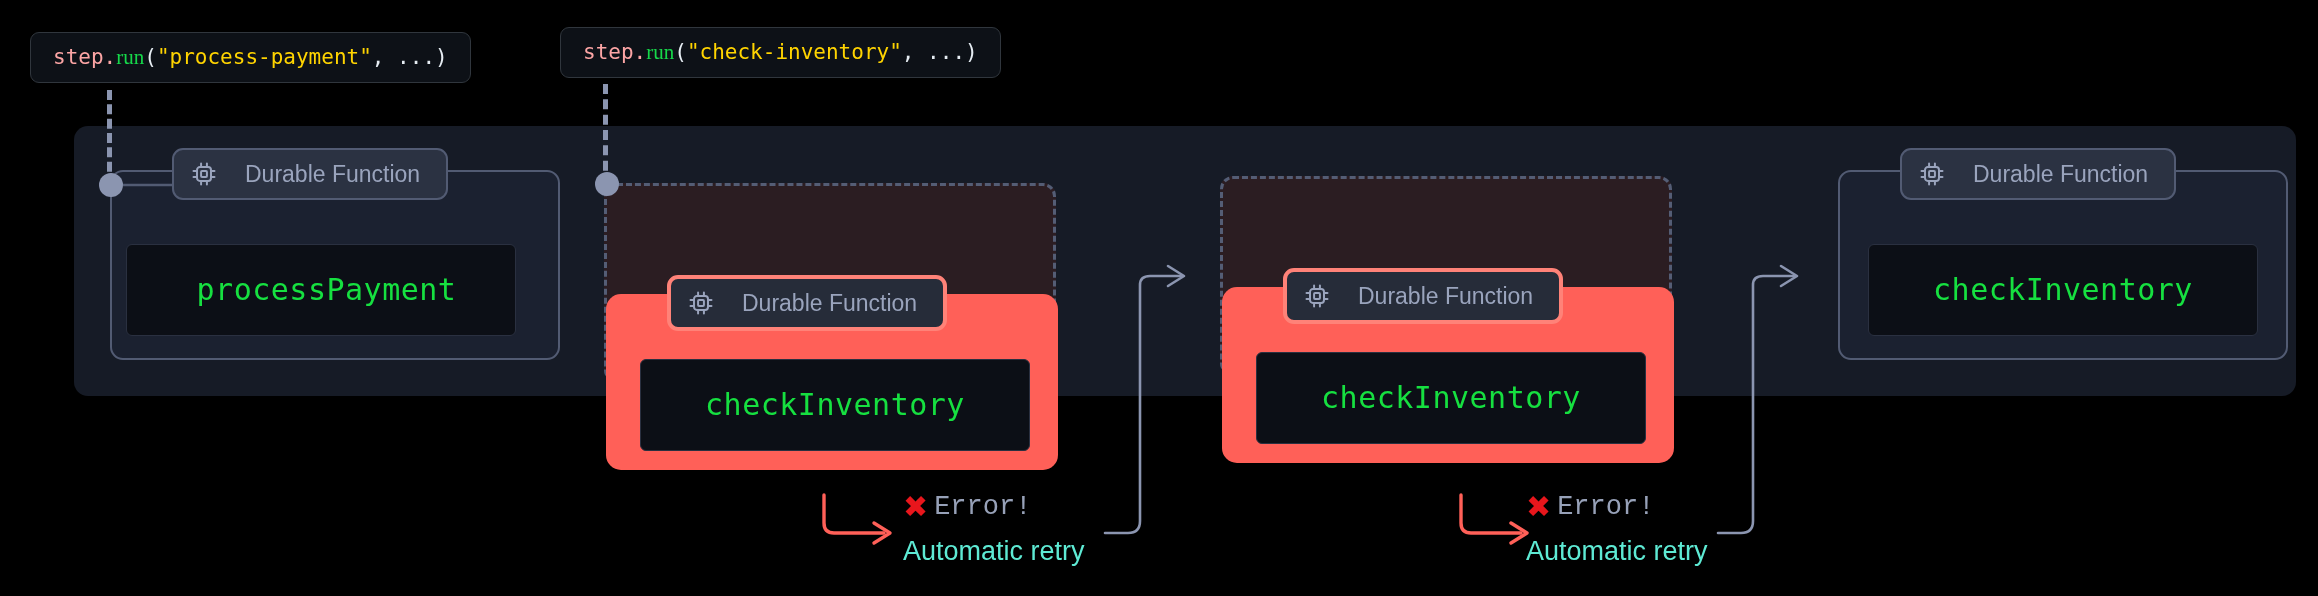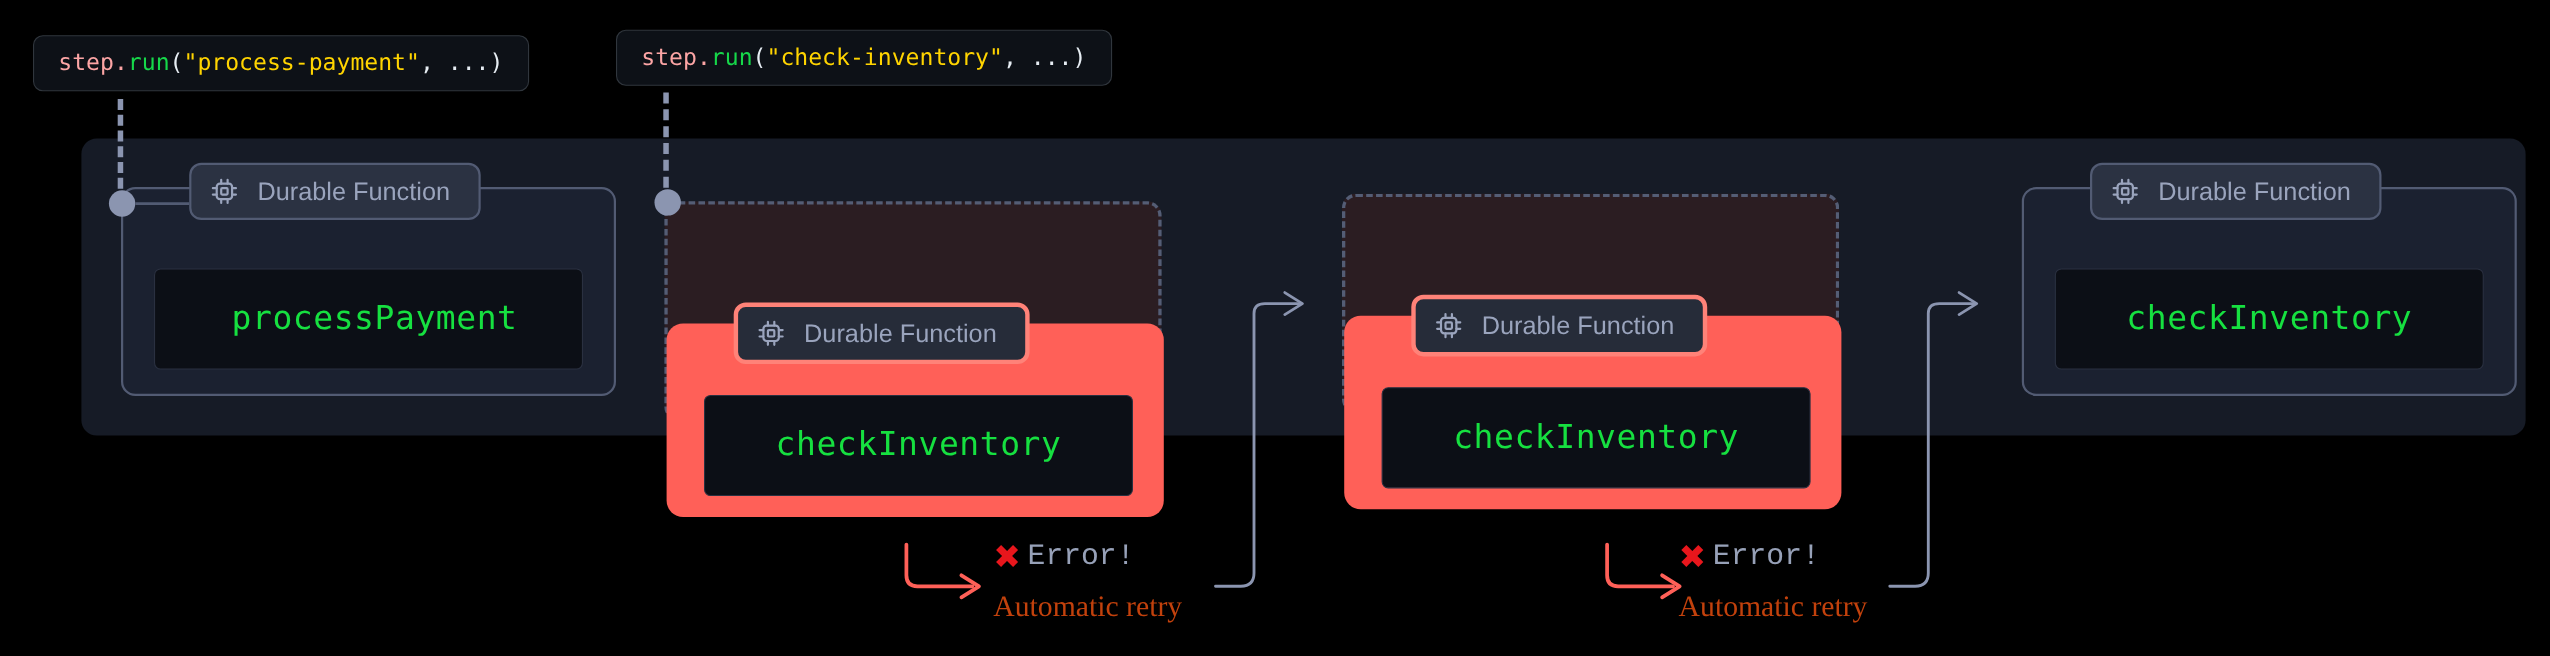--- a/index.html
+++ b/index.html
@@ -27,21 +27,21 @@
     border-radius:9px;
     padding:14px 22px;
     font-family:"DejaVu Sans Mono","Liberation Mono",monospace;
     font-size:21px;
     letter-spacing:0px;
     white-space:nowrap;
     color:#e6edf3;
     line-height:1;
   }
   .codechip .tok-plain { color:#fca5a5; }
-  .codechip .tok-fn    { color:#16d84a; }
+  .codechip .tok-fn    { color:#16d84a;font-family:Liberation Serif, serif; }
   .codechip .tok-punc  { color:#e6edf3; }
   .codechip .tok-str   { color:#ffd400; }
 
   
   .dropline {
     position:absolute;
     width:0; border-left:5px dashed #8b95b0;
   }
   .dot {
     position:absolute;
@@ -55,21 +55,21 @@
     position:absolute;
     left:0; top:22px;
     width:100%; height:calc(100% - 22px);
     border:2.5px solid #525b73;
     border-radius:13px;
     background:#1b2130;
   }
 
   .badge {
     position:absolute;
-    display:flex; align-items:center; gap:16px;
+    display:flex; align-items:center; gap:27px;
     padding:10px 26px 10px 16px;
     background:#2b3242;
     border:2.5px solid #525b73;
     border-radius:11px;
     z-index:5;
     white-space:nowrap;
   }
   .badge .badge-label {
     color:#9aa4bd; font-size:23px; line-height:1;
     font-family:"Liberation Sans",sans-serif;
@@ -121,23 +121,23 @@
   .err-x {
     color:#e8161c; font-size:30px; font-weight:bold; line-height:1;
     font-family:"DejaVu Sans",sans-serif;
   }
   .err-text {
     color:#97a1b8; font-size:27px; line-height:1;
     font-family:Liberation Mono, monospace;
   }
   .err-line2 {
     margin-top:16px;
-    color:#c2410c; font-size:27px; line-height:1;
-    white-space:nowrap;
-    font-family:Liberation Serif, serif;
+    color:#5eead4; font-size:27px; line-height:1;
+    white-space:nowrap;
+    font-family:Liberation Sans, sans-serif;
   }
 
   svg.overlay {
     position:absolute; left:0; top:0;
     width:2318px; height:596px;
     pointer-events:none;
   }
 </style>
 </head>
 <body>
@@ -162,21 +162,21 @@
     <div class="badge" style="left:62px; top:0px;">
       <span>
         <svg width="28" height="28" viewBox="0 0 24 24" fill="none" stroke="#9aa4bd" stroke-width="1.7" stroke-linecap="round">
           <rect x="6" y="6" width="12" height="12" rx="2.5"></rect>
           <rect x="9.5" y="9.5" width="5" height="5" rx="0.8"></rect>
           <path d="M9.5 3v3M14.5 3v3M9.5 18v3M14.5 18v3M3 9.5h3M3 14.5h3M18 9.5h3M18 14.5h3"></path>
         </svg>
       </span>
       <span class="badge-label">Durable Function</span>
     </div>
-    <div class="codebox" style="left:30px; top:96px; width:390px; height:92px;padding-left:11px;">
+    <div class="codebox" style="left:16px; top:96px; width:390px; height:92px;padding-left:11px;">
       <span class="fnname">processPayment</span>
     </div>
   </div>
 
   <div class="failgroup" style="left:604px; top:183px; width:452px; height:287px;">
     <div class="fail-dashed"></div>
     <div class="fail-card" style="left:2px; top:111px; width:452px; height:176px;"></div>
     <div class="badge fail-badge" style="left:63px; top:92px;">
       <span>
         <svg width="28" height="28" viewBox="0 0 24 24" fill="none" stroke="#9aa4bd" stroke-width="1.7" stroke-linecap="round">

